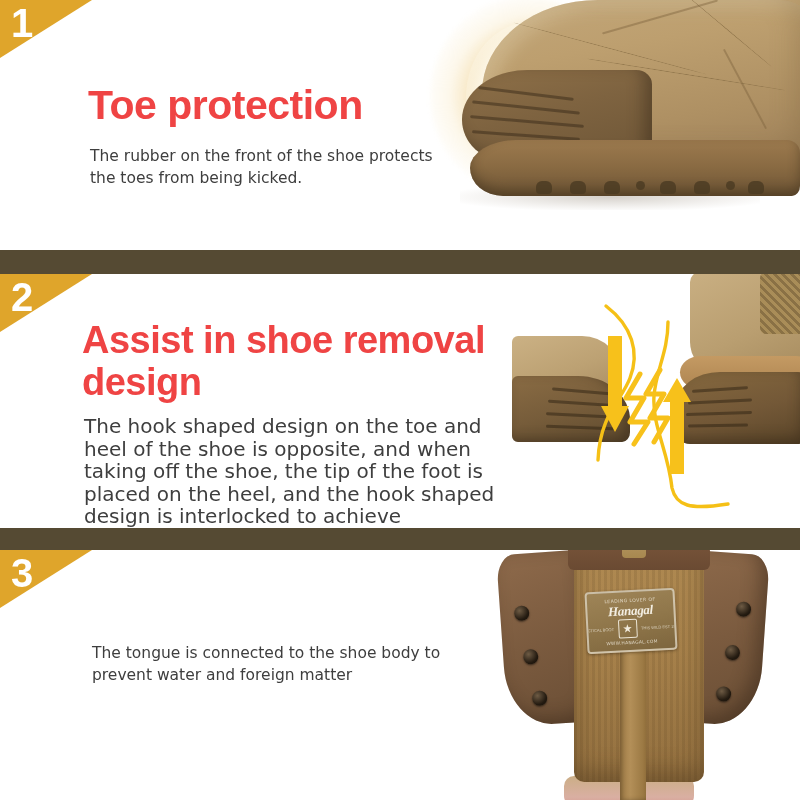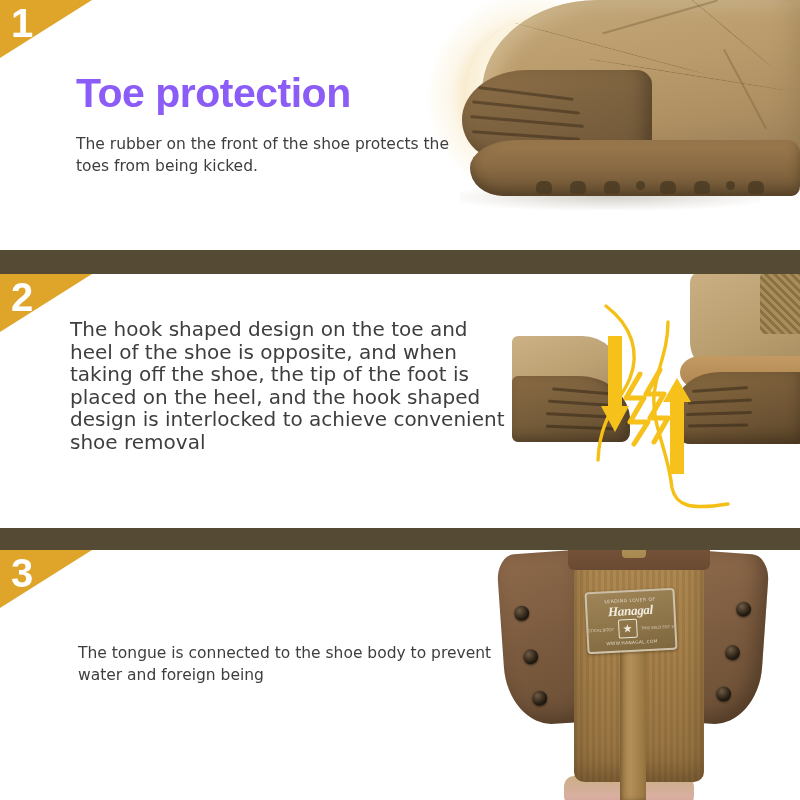--- a/index.html
+++ b/index.html
@@ -41,32 +41,32 @@
     font-family:"Liberation Sans","DejaVu Sans",sans-serif;
   }
 
   
   .text-block{position:absolute;z-index:5;}
   #text-1{left:76px;top:70px;width:400px;}
   #text-2{left:70px;top:33px;width:440px;}
   #text-3{left:78px;top:75px;width:420px;}
 
   .heading{
-    margin:0;
-    color:#8b5cf6;
+    margin:12px;
+    color:#ef4444;
     font-weight:bold;
     font-family:"Liberation Sans","DejaVu Sans",sans-serif;
     letter-spacing:-0.5px;
   }
   #heading-1{font-size:41px;line-height:46px;}
   #heading-2{font-size:38px;line-height:42px;}
   #heading-3{font-size:39px;line-height:44px;}
 
   .body-text{
-    margin:0;
+    margin:14px;
     color:#3E3E3E;
     font-size:15.5px;
     line-height:22px;
     font-family:"DejaVu Sans","Liberation Sans",sans-serif;
   }
   #body-1{margin-top:17px;}
   #body-2{margin-top:11px;font-size:20px;line-height:22.5px;}
   #body-3{margin-top:17px;}
 
   
@@ -378,20 +378,21 @@
         <polyline points="150,100 136,124 154,124 140,148 158,148 144,170" fill="none" stroke="#F7C11B" stroke-width="5" stroke-linejoin="round" stroke-linecap="round"></polyline>
         <polyline points="170,96 156,120 174,120 160,144 178,144 164,168" fill="none" stroke="#F7C11B" stroke-width="5" stroke-linejoin="round" stroke-linecap="round"></polyline>
       </svg>
     </div>
 
     <div class="badge">
       <span class="badge-num">2</span>
     </div>
 
     <div class="text-block" id="text-2">
+      <h1 class="heading" id="heading-2">Assist in shoe removal design</h1>
       <p class="body-text" id="body-2">The hook shaped design on the toe and heel of the shoe is opposite, and when taking off the shoe, the tip of the foot is placed on the heel, and the hook shaped design is interlocked to achieve convenient shoe removal</p>
     </div>
   </div>
 
   <div class="divider" id="divider-2"></div>
 
   <div class="section" id="section-3">
 
     <div class="photo" id="photo-3">
       <div class="sock-liner"></div>
@@ -425,17 +426,17 @@
         </div>
         <div class="lbl-url">WWW.HANAGAL.COM</div>
       </div>
     </div>
 
     <div class="badge">
       <span class="badge-num">3</span>
     </div>
 
     <div class="text-block" id="text-3">
-      <p class="body-text" id="body-3">The tongue is connected to the shoe body to prevent water and foreign being</p>
+      <p class="body-text" id="body-3">The tongue is connected to the shoe body to prevent water and foreign matter</p>
     </div>
   </div>
 
 </div>
 
 </body></html>

